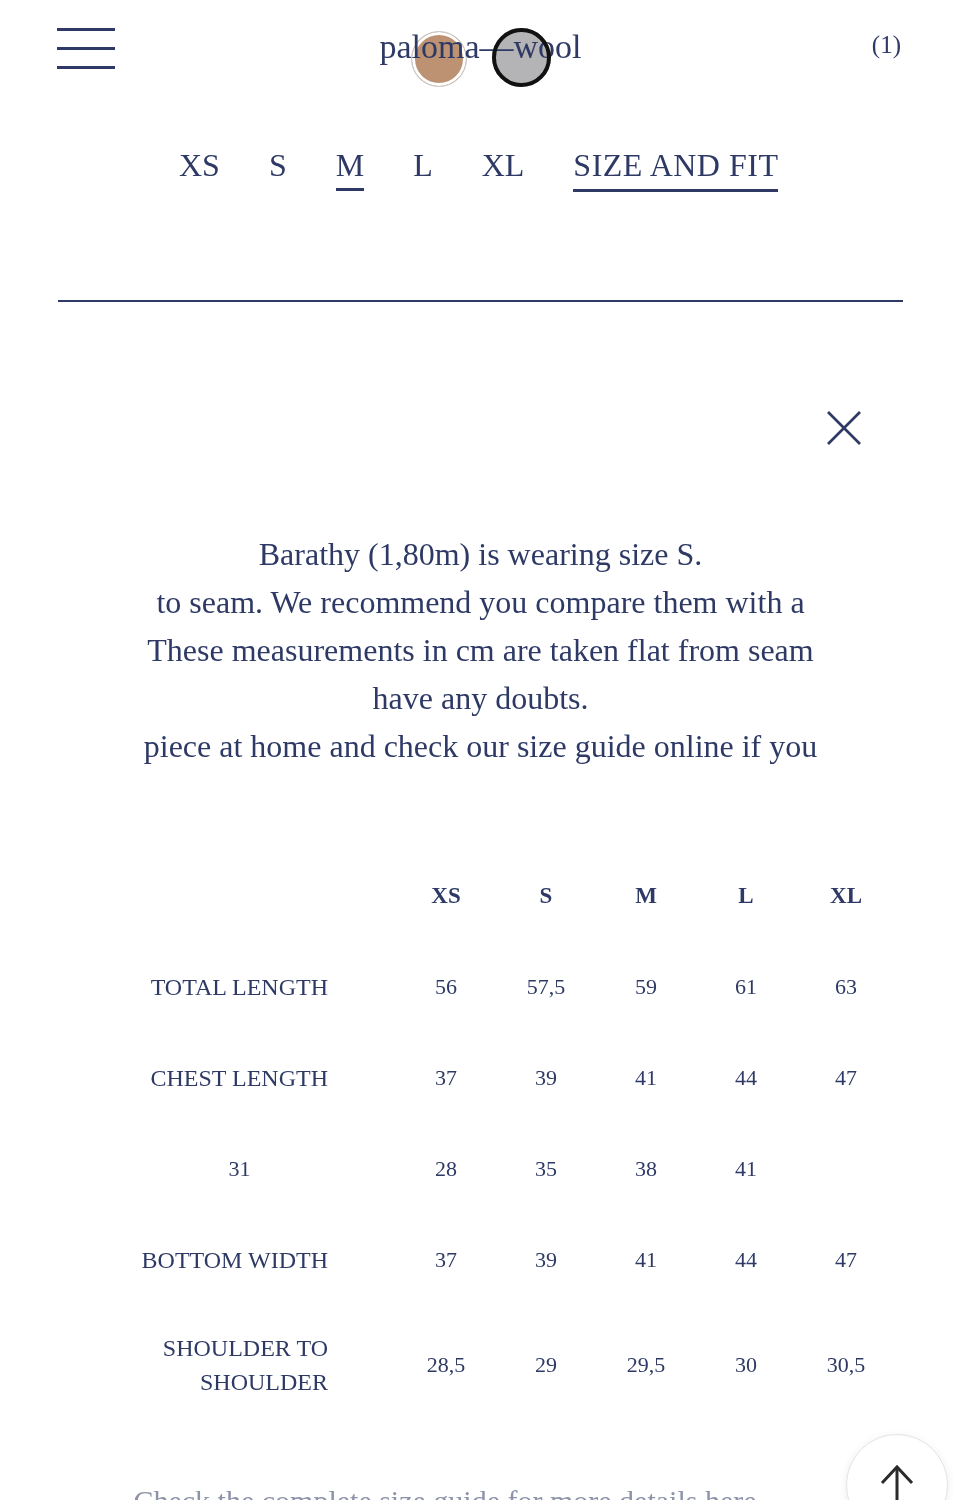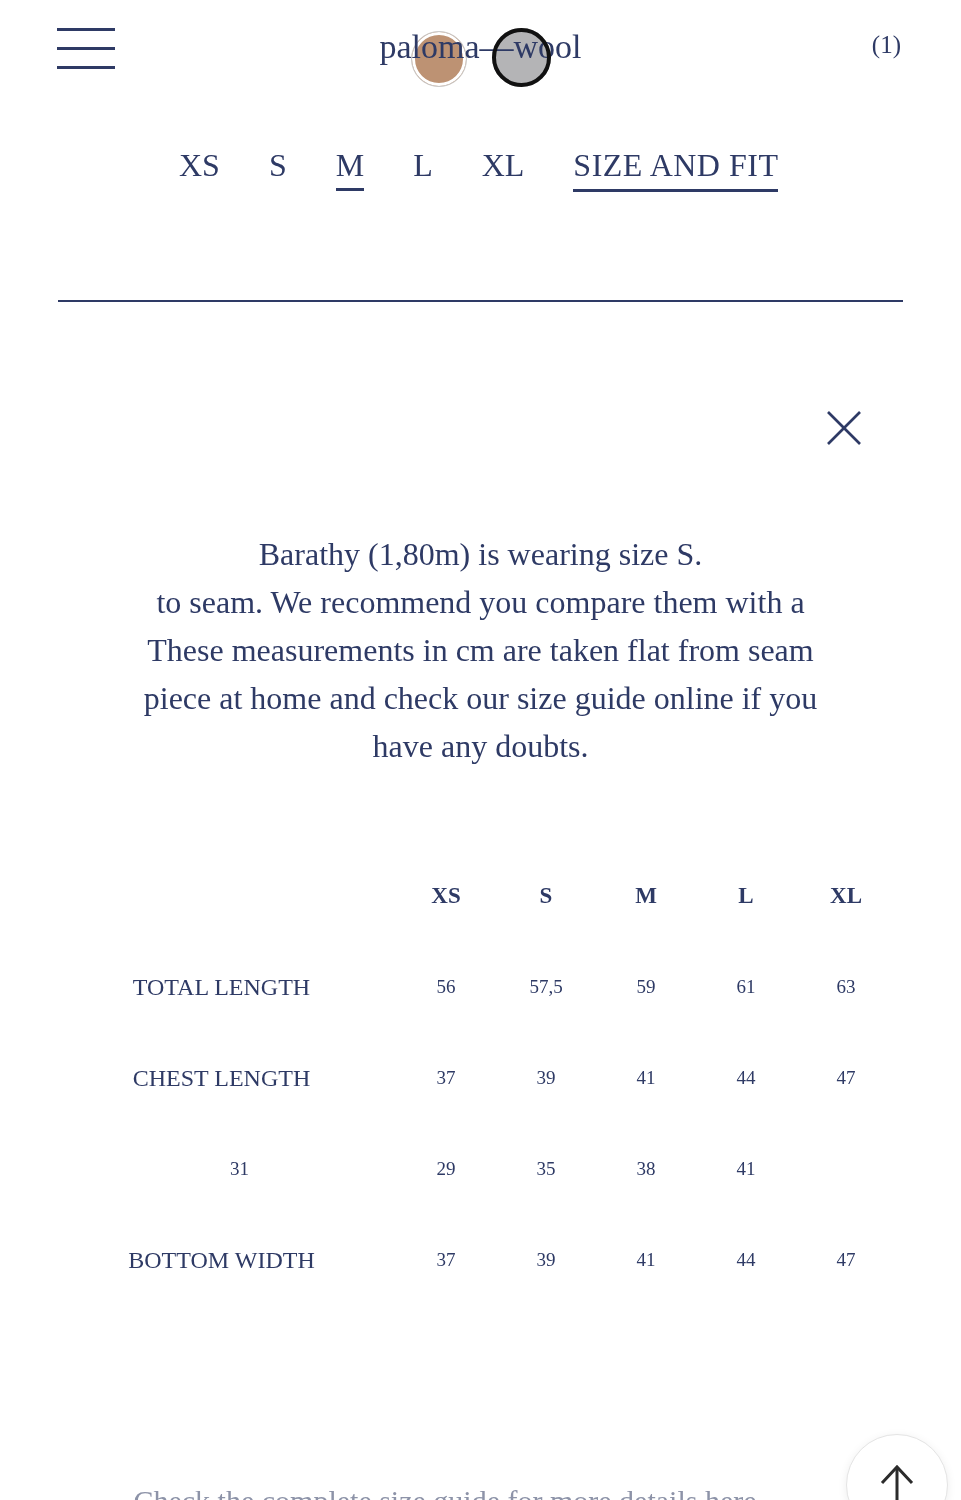--- a/index.html
+++ b/index.html
@@ -89,22 +89,22 @@
   .intro .line { white-space: nowrap; }
 
   
   .size-table { position: absolute; left: 83px; top: 850px; width: 820px; }
   .trow {
     display: grid;
     grid-template-columns: 313px repeat(5, 100px);
     height: 91px; align-items: center;
   }
   .trow.shoulder-row { height: 120px; }
-  .tlabel { font-size: 24px; line-height: 34px; max-width: 245px; text-align: center; margin-left: 16px; }
-  .tcell { text-align: center; font-size: 19px; }
+  .tlabel { font-size: 24px; line-height: 34px; max-width: 245px; text-align: right; }
+  .tcell { text-align: center; font-size: 22px; }
   .thead .tcell { font-weight: bold; font-size: 23px; }
 
   
   .footer-text {
     position: absolute; left: 60px; top: 1482px; width: 770px;
     text-align: center; font-size: 30px; line-height: 38px;
     color: #8d93a8; white-space: nowrap;
   }
   .scroll-top {
     position: absolute; left: 846px; top: 1434px;
@@ -151,22 +151,22 @@
     <svg width="48" height="48" viewBox="0 0 48 48">
       <line x1="8" y1="8" x2="40" y2="40" stroke="#2e3a65" stroke-width="2.6"></line>
       <line x1="40" y1="8" x2="8" y2="40" stroke="#2e3a65" stroke-width="2.6"></line>
     </svg>
   </button>
 
   <div class="intro">
     <div class="line">Barathy (1,80m) is wearing size S.</div>
     <div class="line">to seam. We recommend you compare them with a</div>
     <div class="line">These measurements in cm are taken flat from seam</div>
+    <div class="line">have any doubts.</div>
     <div class="line">piece at home and check our size guide online if you</div>
-    <div class="line">have any doubts.</div>
   </div>
 
   <div class="size-table">
     <div class="trow thead">
       <div class="tlabel"></div>
       <div class="tcell">XS</div>
       <div class="tcell">S</div>
       <div class="tcell">M</div>
       <div class="tcell">L</div>
       <div class="tcell">XL</div>
@@ -185,35 +185,43 @@
       <div class="tlabel">CHEST LENGTH</div>
       <div class="tcell">37</div>
       <div class="tcell">39</div>
       <div class="tcell">41</div>
       <div class="tcell">44</div>
       <div class="tcell">47</div>
     </div>
 
     <div class="trow">
       <div class="tcell">31</div>
-      <div class="tcell">29</div>
+      <div class="tcell">28</div>
       <div class="tcell">35</div>
       <div class="tcell">38</div>
       <div class="tcell">41</div>
     </div>
 
     <div class="trow">
       <div class="tlabel">BOTTOM WIDTH</div>
       <div class="tcell">37</div>
       <div class="tcell">39</div>
       <div class="tcell">41</div>
       <div class="tcell">44</div>
       <div class="tcell">47</div>
     </div>
 
+    <div class="trow shoulder-row">
+      <div class="tlabel">SHOULDER TO SHOULDER</div>
+      <div class="tcell">28,5</div>
+      <div class="tcell">29</div>
+      <div class="tcell">29,5</div>
+      <div class="tcell">30</div>
+      <div class="tcell">30,5</div>
+    </div>
   </div>
 
   <div class="footer-text">Check the complete size guide for more details here</div>
 
   <button class="scroll-top">
     <svg width="46" height="70" viewBox="0 0 46 70">
       <line x1="23" y1="66" x2="23" y2="8" stroke="#2b2b2b" stroke-width="3"></line>
       <polyline points="8,24 23,8 38,24" fill="none" stroke="#2b2b2b" stroke-width="3"></polyline>
     </svg>
   </button>

